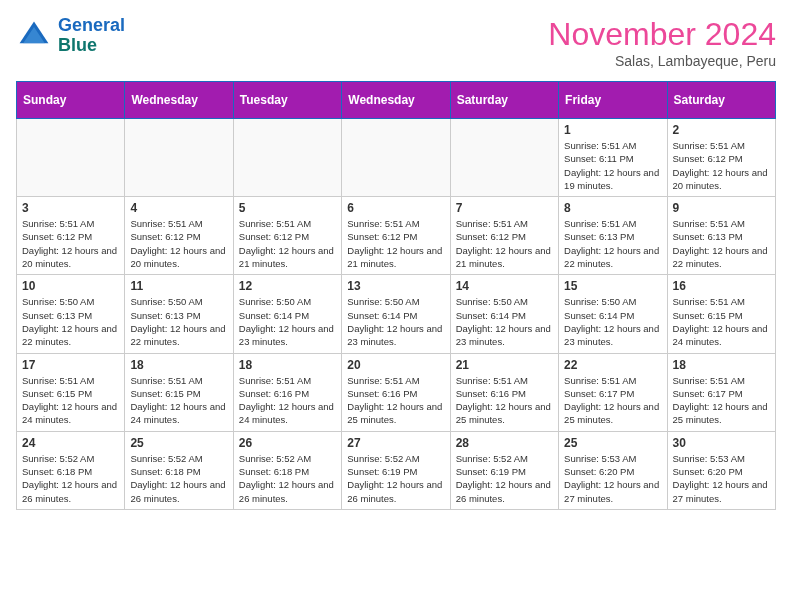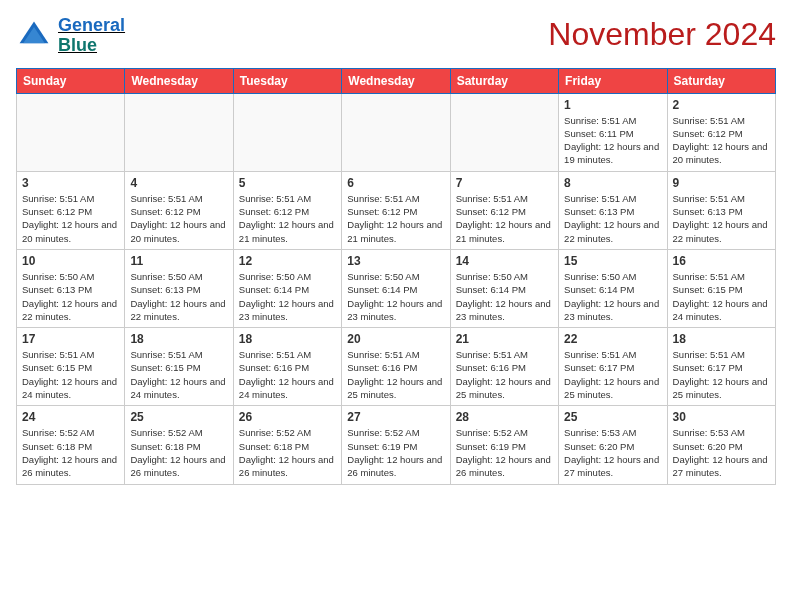--- a/index.html
+++ b/index.html
@@ -13,56 +13,55 @@
     .header {
       display: flex;
       justify-content: space-between;
       align-items: flex-start;
       margin-bottom: 12px;
     }
     .logo {
       display: flex;
       align-items: center;
       gap: 6px;
-      text-decoration: underline;
     }
     .logo-text {
       font-size: 18px;
       font-weight: bold;
       color: #333;
       line-height: 1.1;
     }
     .logo-text span {
       color: #1a6abf;
     }
     .logo-icon {
       width: 36px;
       height: 36px;
     }
     .title-block {
       text-align: right;
     }
     .month-title {
       font-size: 32px;
       font-weight: normal;
-      color: #b91c1c;
+      color: #ec4899;
     }
     .location {
       font-size: 14px;
       color: #555;
     }
     .calendar {
       width: 100%;
       border-collapse: collapse;
     }
     .calendar th {
-      background: #ef4444;
+      background: #a21caf;
       color: #fff;
       font-size: 12px;
-      padding: 5px 6px;
+      padding: 11px 6px;
       text-align: left;
       border: 1px solid #1a6abf;
     }
     .calendar td {
       border: 1px solid #ccc;
       vertical-align: top;
       padding: 4px 5px;
       width: calc(100% / 7);
       font-size: 10px;
       color: #333;
@@ -92,20 +91,21 @@
     <svg class="logo-icon" viewBox="0 0 40 40">
       <polygon points="20,4 36,28 4,28" fill="#1a6abf"></polygon>
       <polygon points="20,10 32,28 8,28" fill="#4a9ae0" opacity="0.6"></polygon>
     </svg>
     <div class="logo-text">
       <span>General</span><br><span style="color:#0f766e">Blue</span>
     </div>
   </div>
   <div class="title-block">
     <div class="month-title">November 2024</div>
+    <div class="location">Salas, Lambayeque, Peru</div>
   </div>
 </div>
 
 <table class="calendar">
   <thead>
     <tr>
     <th>Sunday</th>
         <th>Wednesday</th>
         <th>Tuesday</th>
         <th>Wednesday</th>

